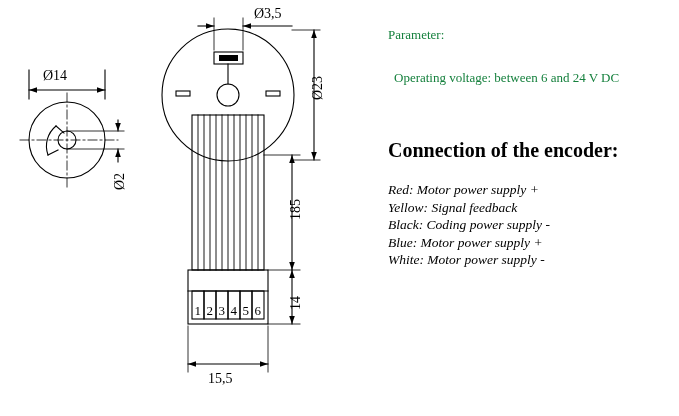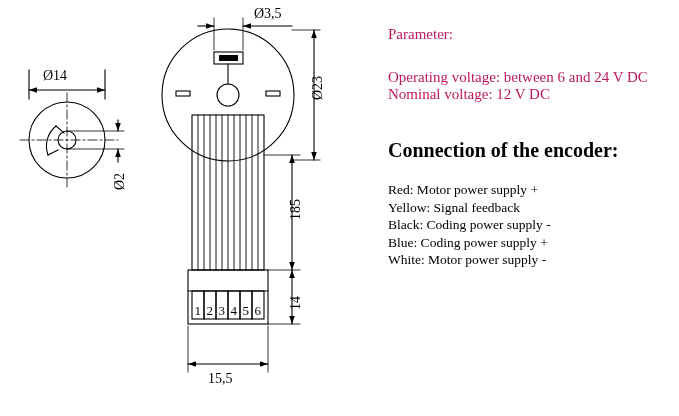--- a/index.html
+++ b/index.html
@@ -29,52 +29,53 @@
   }
   .text-panel {
     position: absolute;
     left: 388px;
     top: 26px;
     width: 286px;
     height: 360px;
   }
   .t-line {
     font-family: "Liberation Serif", serif;
-    font-size: 15px;
+    font-size: 13px;
     line-height: 17px;
-    color: #be185d;
+    color: #15803d;
     white-space: nowrap;
   }
   .t-param {
     position: absolute;
     left: 0;
     top: 0;
   }
   .t-op {
     position: absolute;
-    left: 0;
+    left: 6px;
     top: 43px;
   }
   .t-nom {
     position: absolute;
     left: 0;
     top: 60px;
   }
   .t-heading {
     position: absolute;
     left: 0;
     top: 113px;
     font-size: 20px;
     font-weight: bold;
     white-space: nowrap;
   }
   .t-conn {
     position: absolute;
     left: 0;
     top: 155px;
+    font-style: italic;
   }
   .t-conn div {
     font-size: 13.5px;
     line-height: 17.5px;
     white-space: nowrap;
   }
   svg {
     display: block;
   }
 </style>
@@ -198,24 +199,23 @@
         <text x="230.5" y="315">4</text>
         <text x="242.5" y="315">5</text>
         <text x="254.5" y="315">6</text>
       </g>
     </svg>
   </div>
 
   <div class="text-panel">
     <div class="t-line t-param">Parameter:</div>
     <div class="t-line t-op">Operating voltage: between 6 and 24 V DC</div>
-    <div class="t-line t-nom">Nominal voltage: 12 V DC</div>
     <div class="t-heading">Connection of the encoder:</div>
     <div class="t-conn">
       <div>Red: Motor power supply +</div>
       <div>Yellow: Signal feedback</div>
       <div>Black: Coding power supply -</div>
-      <div>Blue: Coding power supply +</div>
+      <div>Blue: Motor power supply +</div>
       <div>White: Motor power supply -</div>
     </div>
   </div>
 
 </div>
 
 </body></html>

